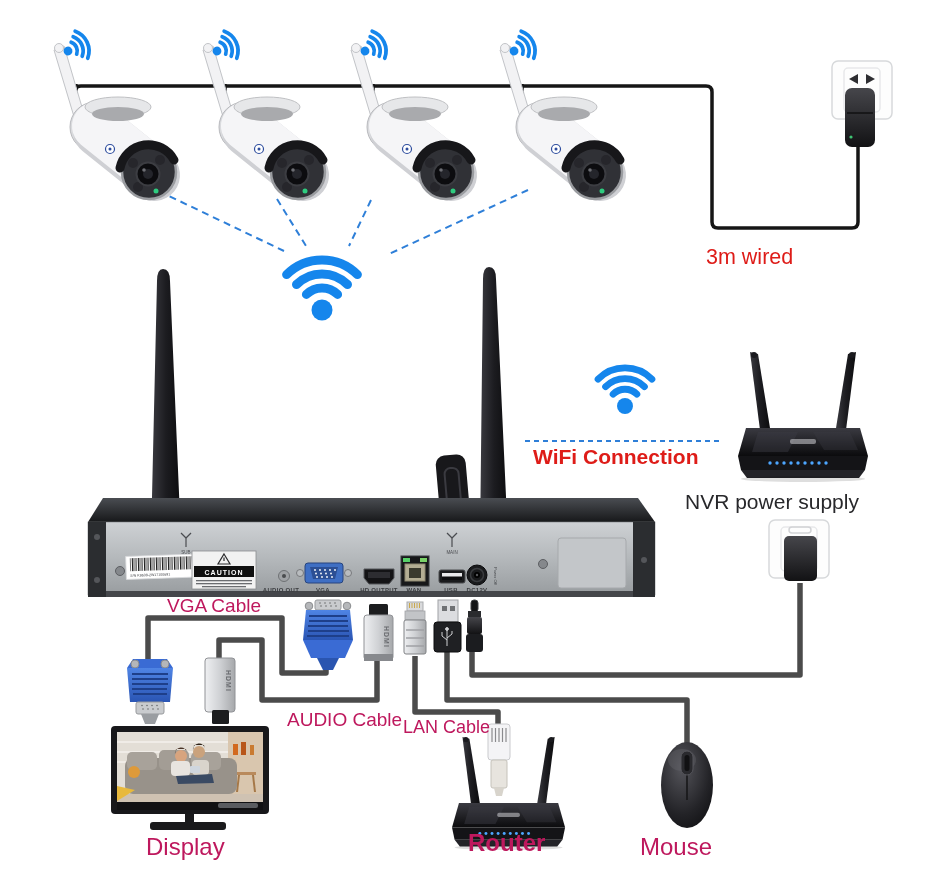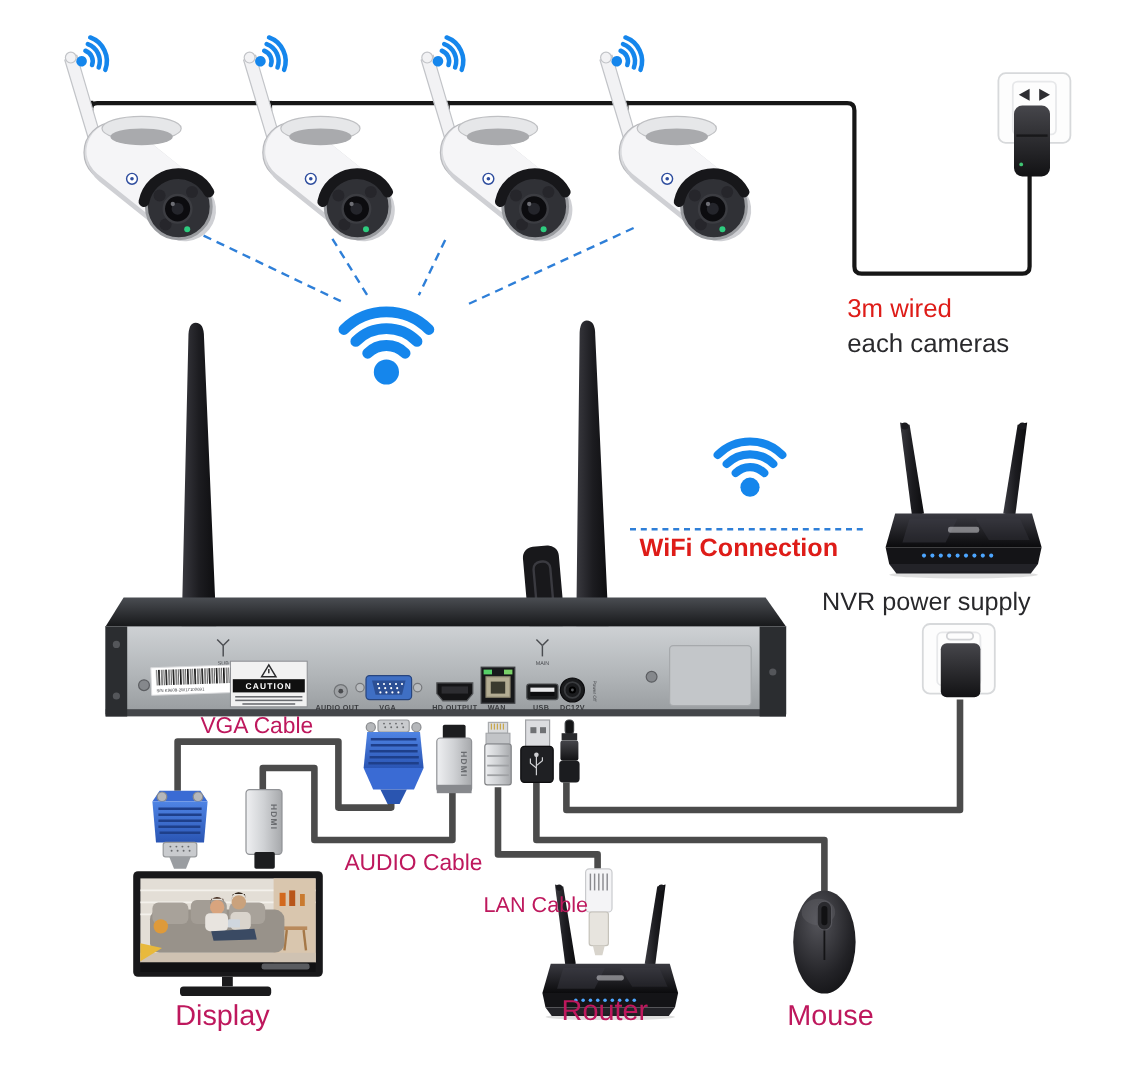--- a/index.html
+++ b/index.html
@@ -7,24 +7,24 @@
          font-family:"Liberation Sans", sans-serif;}
   .stage svg{position:absolute;left:0;top:0;}
   .lbl{position:absolute;color:#be185d;white-space:nowrap;}
   #t-24ghz{left:239px;top:330px;font-size:27px;font-weight:bold;color:#e01b17;}
   #t-power-note{left:706px;top:243px;font-size:21.5px;line-height:29px;color:#29292c;}
   #t-power-note .r{color:#de1c18;}
   #t-wifi-conn{left:533px;top:445px;font-size:21px;font-weight:bold;color:#de1c18;}
   #t-nvr-ps{left:685px;top:490px;font-size:21px;color:#28282b;}
   #t-vga-cable{left:167px;top:595px;font-size:19px;}
   #t-hdmi-cable{left:287px;top:709px;font-size:19px;}
-  #t-lan-cable{left:403px;top:717px;font-size:18px;margin-top:27px;}
+  #t-lan-cable{left:403px;top:717px;font-size:18px;}
   #t-display{left:146px;top:833px;font-size:24px;}
-  #t-router{left:468px;top:829px;font-size:24px;}
-  #t-mouse{left:656px;top:833px;font-size:24px;}
+  #t-router{left:468px;top:829px;font-size:24px;font-weight:bold;}
+  #t-mouse{left:640px;top:833px;font-size:24px;}
   text{font-family:"Liberation Sans", sans-serif;}
 </style>
 </head>
 <body>
 
 <div class="stage">
 
 <svg width="950" height="894" viewBox="0 0 950 894">
   <defs>
     <linearGradient id="gAdapter" x1="0" y1="0" x2="0" y2="1">
@@ -444,21 +444,20 @@
     <ellipse cx="682" cy="760" rx="14" ry="11" fill="#6a6a70" opacity="0.35"></ellipse>
     <line x1="687" y1="774" x2="687" y2="800" stroke="#141416" stroke-width="1.5"></line>
     <rect x="681" y="751" width="12" height="24" rx="6" fill="#2a2a2e" stroke="#56565c" stroke-width="1"></rect>
     <rect x="684.5" y="755" width="5" height="16" rx="2.5" fill="#111113"></rect>
   </g>
 </svg>
 
 
 <div class="lbl" id="t-power-note">
   <div class="r">3m wired</div>
-  <div>each cameras</div>
 </div>
 
 <div class="lbl" id="t-nvr-ps">NVR power supply</div>
 <div class="lbl" id="t-wifi-conn">WiFi Connection</div>
 <div class="lbl" id="t-vga-cable">VGA Cable</div>
 <div class="lbl" id="t-hdmi-cable">AUDIO Cable</div>
 <div class="lbl" id="t-lan-cable">LAN Cable</div>
 <div class="lbl" id="t-display">Display</div>
 <div class="lbl" id="t-router">Router</div>
 <div class="lbl" id="t-mouse">Mouse</div>

